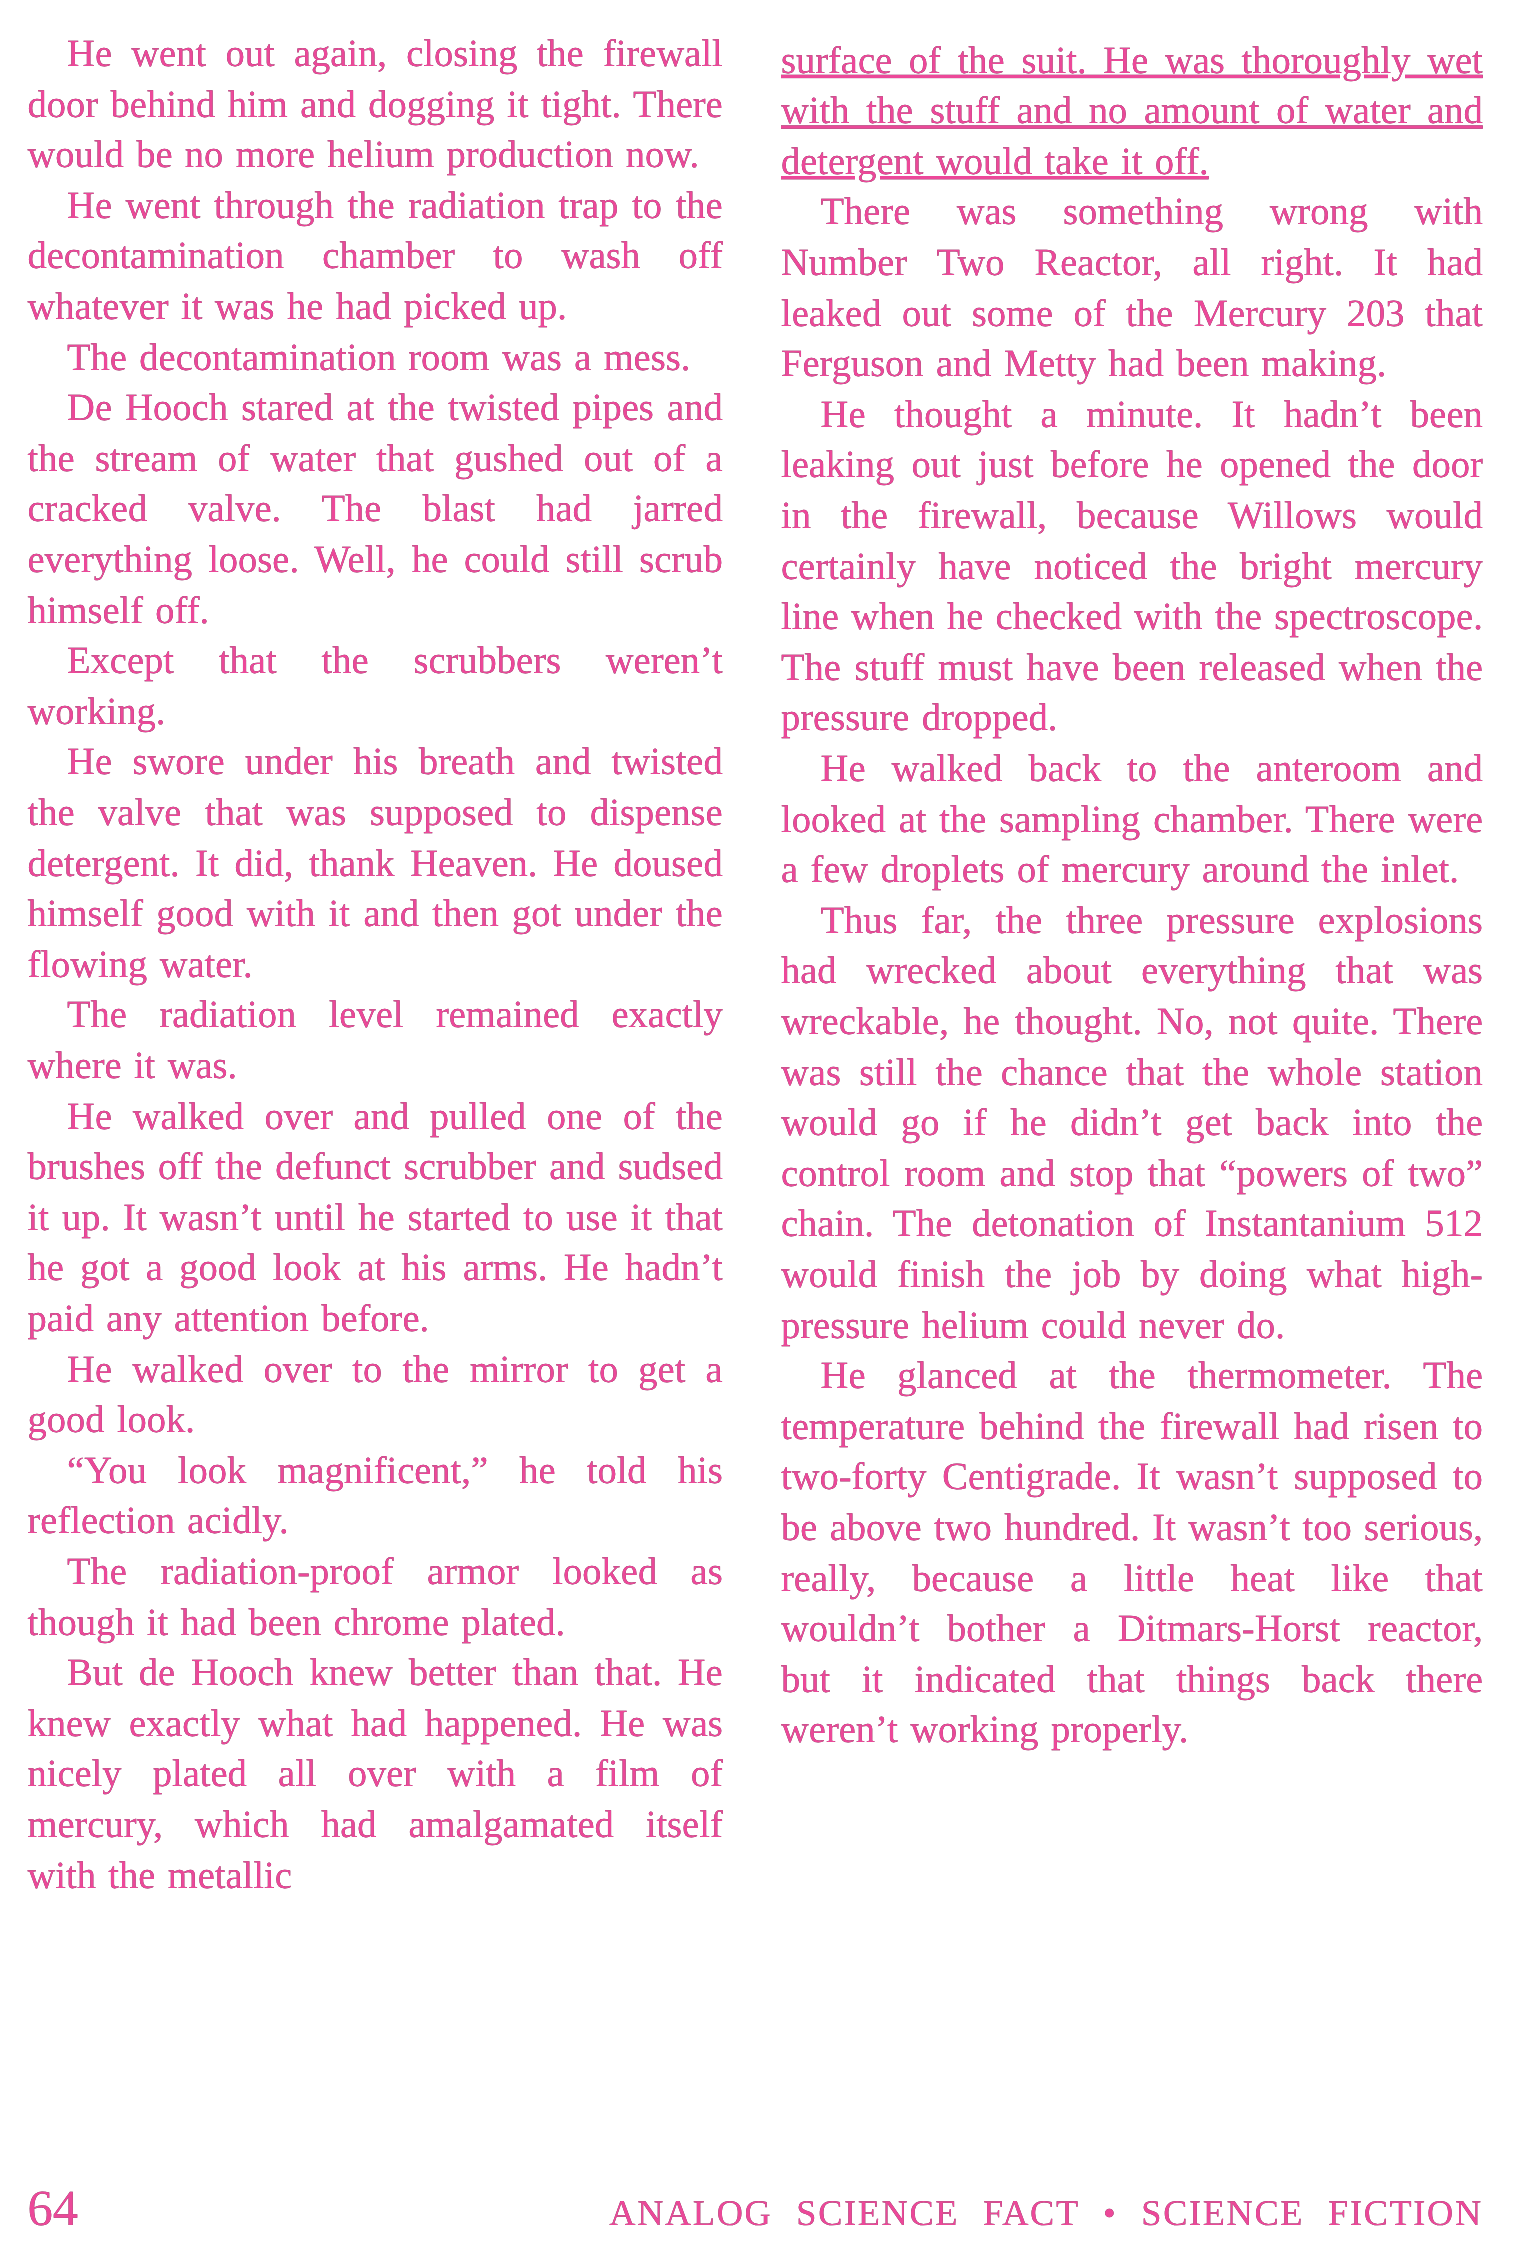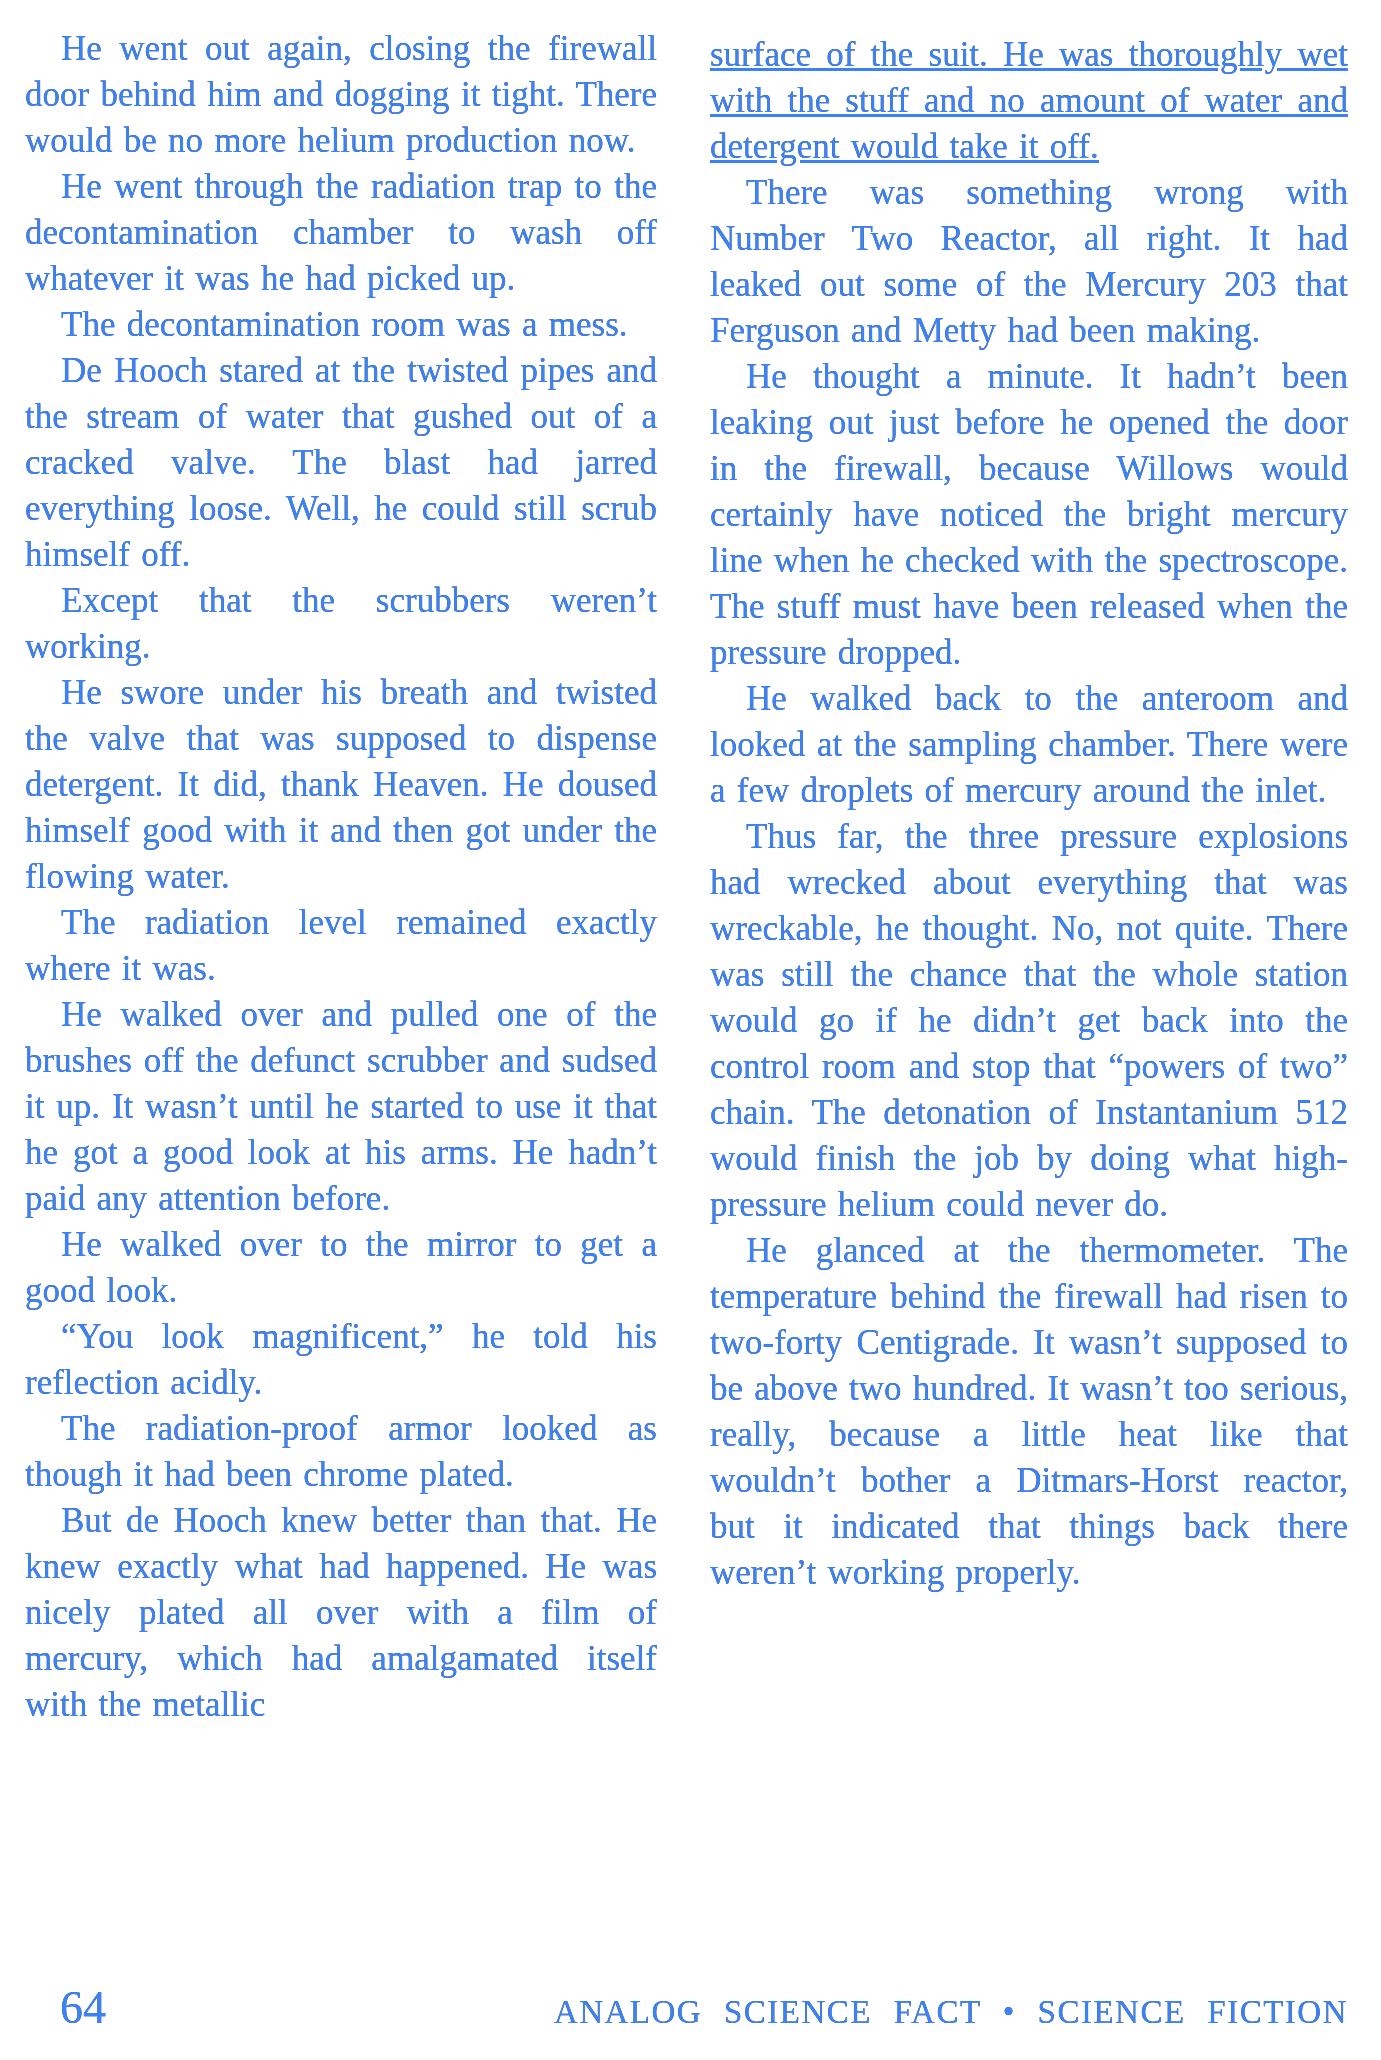--- a/index.html
+++ b/index.html
@@ -49,38 +49,37 @@
     text-decoration: underline;
   }
   .footer {
     position: absolute;
     left: 25px;
     right: 33px;
     top: 1982px;
     display: flex;
     justify-content: space-between;
     align-items: baseline;
-    margin-left: 35px;
   }
   .pagenum {
     font-size: 46px;
     line-height: 52px;
   }
   .mag {
     font-size: 33px;
     line-height: 52px;
     letter-spacing: 1.5px;
     word-spacing: 12px;
     white-space: nowrap;
   }
 </style>
 </head>
 <body style="background: rgb(255, 255, 255);">
 
-<div class="page" style="background: rgb(255, 255, 255); color: #3b82f6; border-radius: 32px;">
+<div class="page" style="background: rgb(255, 255, 255); color: #ec4899; border-radius: 32px;">
   <div class="columns">
     <div class="col">
         <p>He went out again, closing the firewall door behind him and dogging it tight. There would be no more helium production now.</p>
         <p>He went through the radiation trap to the decontamination chamber to wash off whatever it was he had picked up.</p>
         <p>The decontamination room was a mess.</p>
         <p>De Hooch stared at the twisted pipes and the stream of water that gushed out of a cracked valve. The blast had jarred everything loose. Well, he could still scrub himself off.</p>
         <p>Except that the scrubbers weren’t working.</p>
         <p>He swore under his breath and twisted the valve that was supposed to dispense detergent. It did, thank Heaven. He doused himself good with it and then got under the flowing water.</p>
         <p>The radiation level remained exactly where it was.</p>
         <p>He walked over and pulled one of the brushes off the defunct scrubber and sudsed it up. It wasn’t until he started to use it that he got a good look at his arms. He hadn’t paid any attention before.</p>

